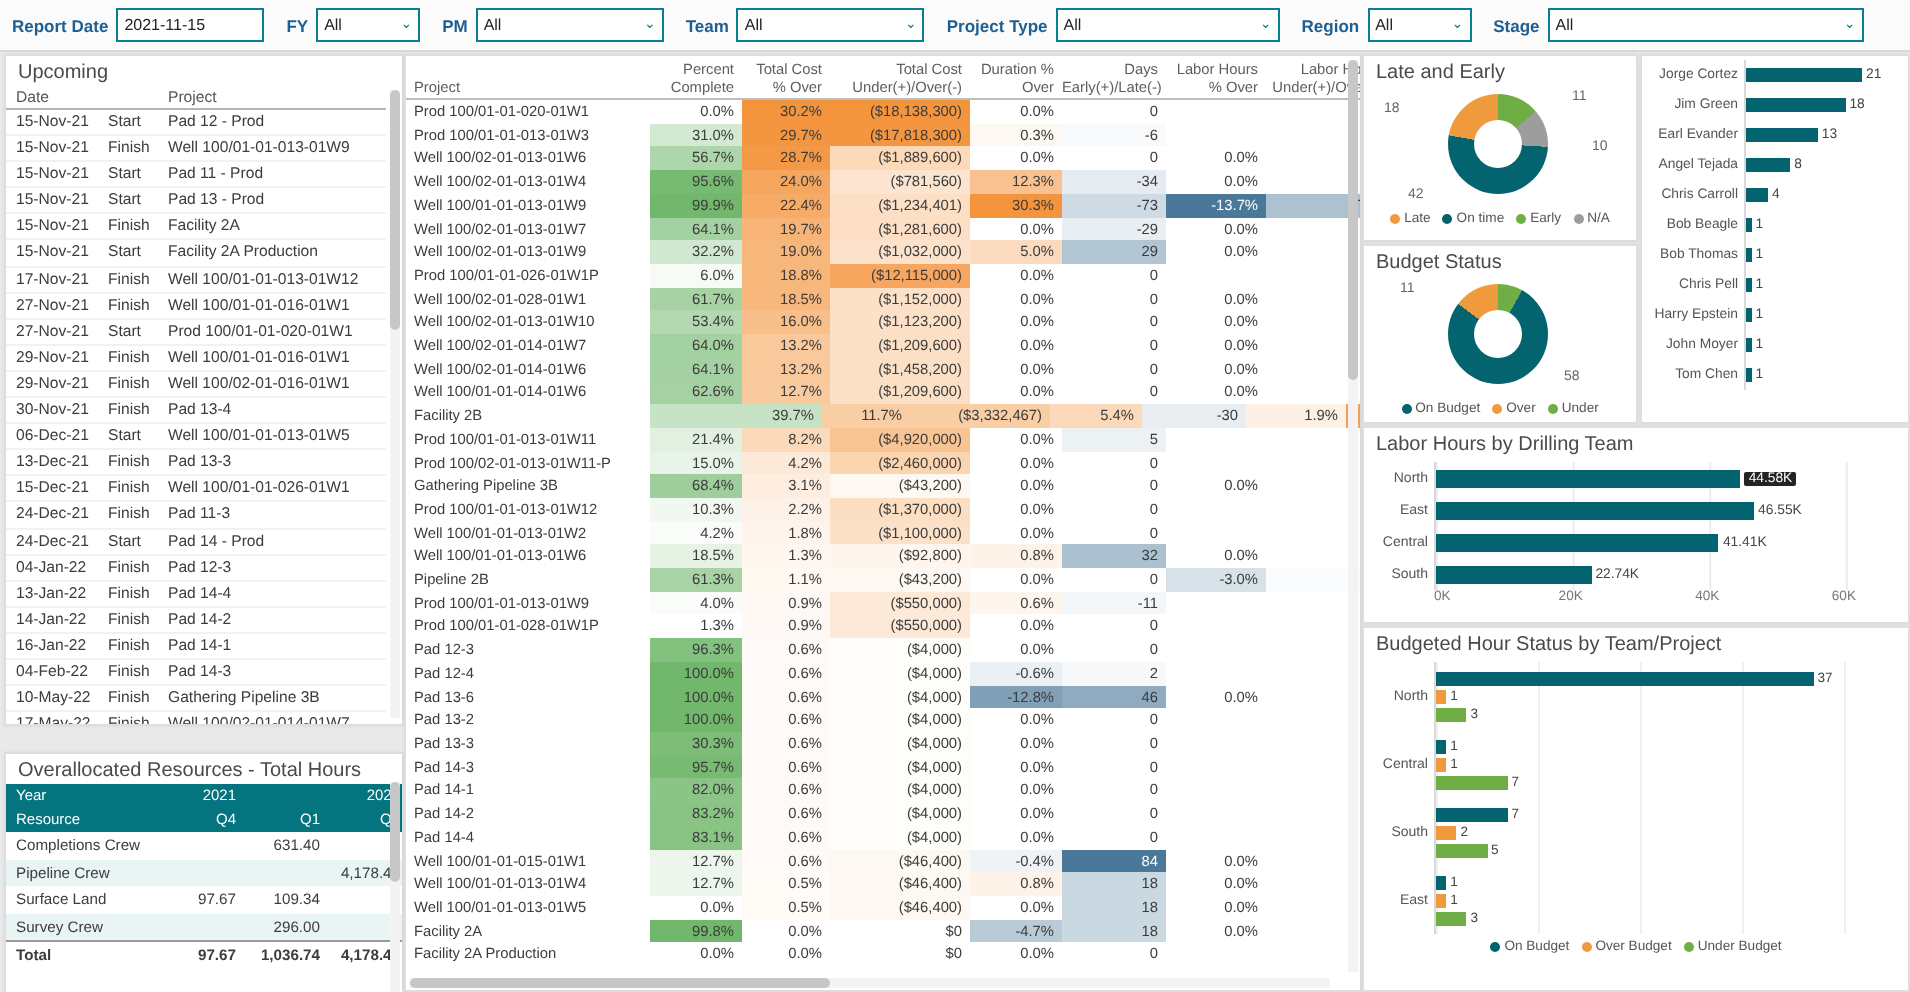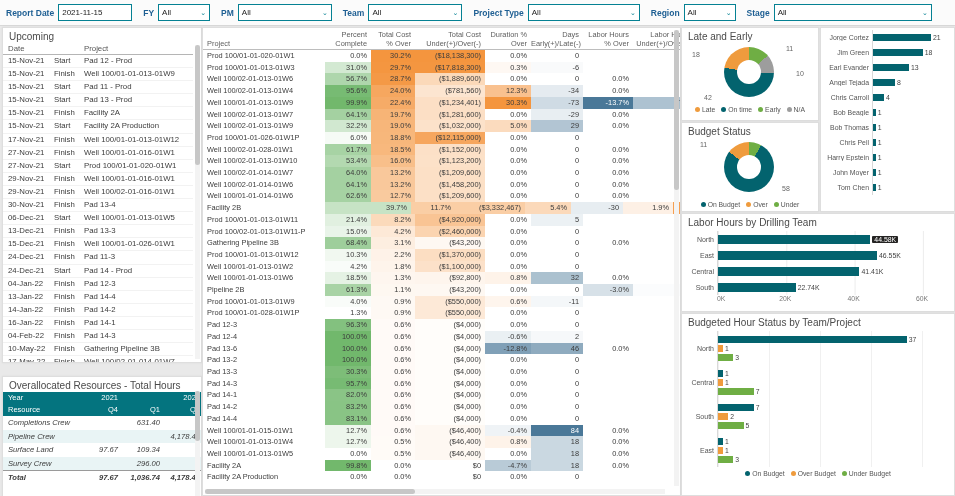--- a/index.html
+++ b/index.html
@@ -34,21 +34,21 @@
   
   .up-header{display:flex;font-size:7.8px;color:#555;border-bottom:1px solid #b5b5b5;padding:1px 0 1px 5px;margin:0 8px 0 0;}
   .up-row{display:flex;font-size:7.8px;line-height:12.1px;padding-left:5px;margin-right:8px;border-bottom:1px solid #f2f2f2;}
   .up-c1{width:46px;flex:none;}
   .up-c2{width:30px;flex:none;}
   .up-c3{flex:1;white-space:nowrap;overflow:hidden;}
 
   
   .oa-h{background:#04747f;color:#fff;font-size:7.5px;}
   .oa-hrow{display:flex;line-height:12px;}
-  .oa-row{display:flex;font-size:7.6px;line-height:13.5px;font-style:italic;}
+  .oa-row{display:flex;font-size:7.6px;line-height:13.5px;}
   .oa-row.alt{background:#e9f4f5;}
   .oa-row.total{font-weight:bold;border-top:1px solid #9a9a9a;}
   .oa-c0{width:78px;flex:none;padding-left:5px;white-space:nowrap;overflow:hidden;}
   .oa-c1{width:32px;flex:none;text-align:right;}
   .oa-c2{width:42px;flex:none;text-align:right;}
   .oa-c3{width:40px;flex:none;text-align:right;padding-right:4px;}
   .oa-hspan{width:82px;flex:none;text-align:right;padding-right:4px;}
 
   
   .phead{display:flex;font-size:7.4px;color:#5e5e5e;border-bottom:1px solid #bdbdbd;padding:2px 0 1px 4px;align-items:flex-end;}

